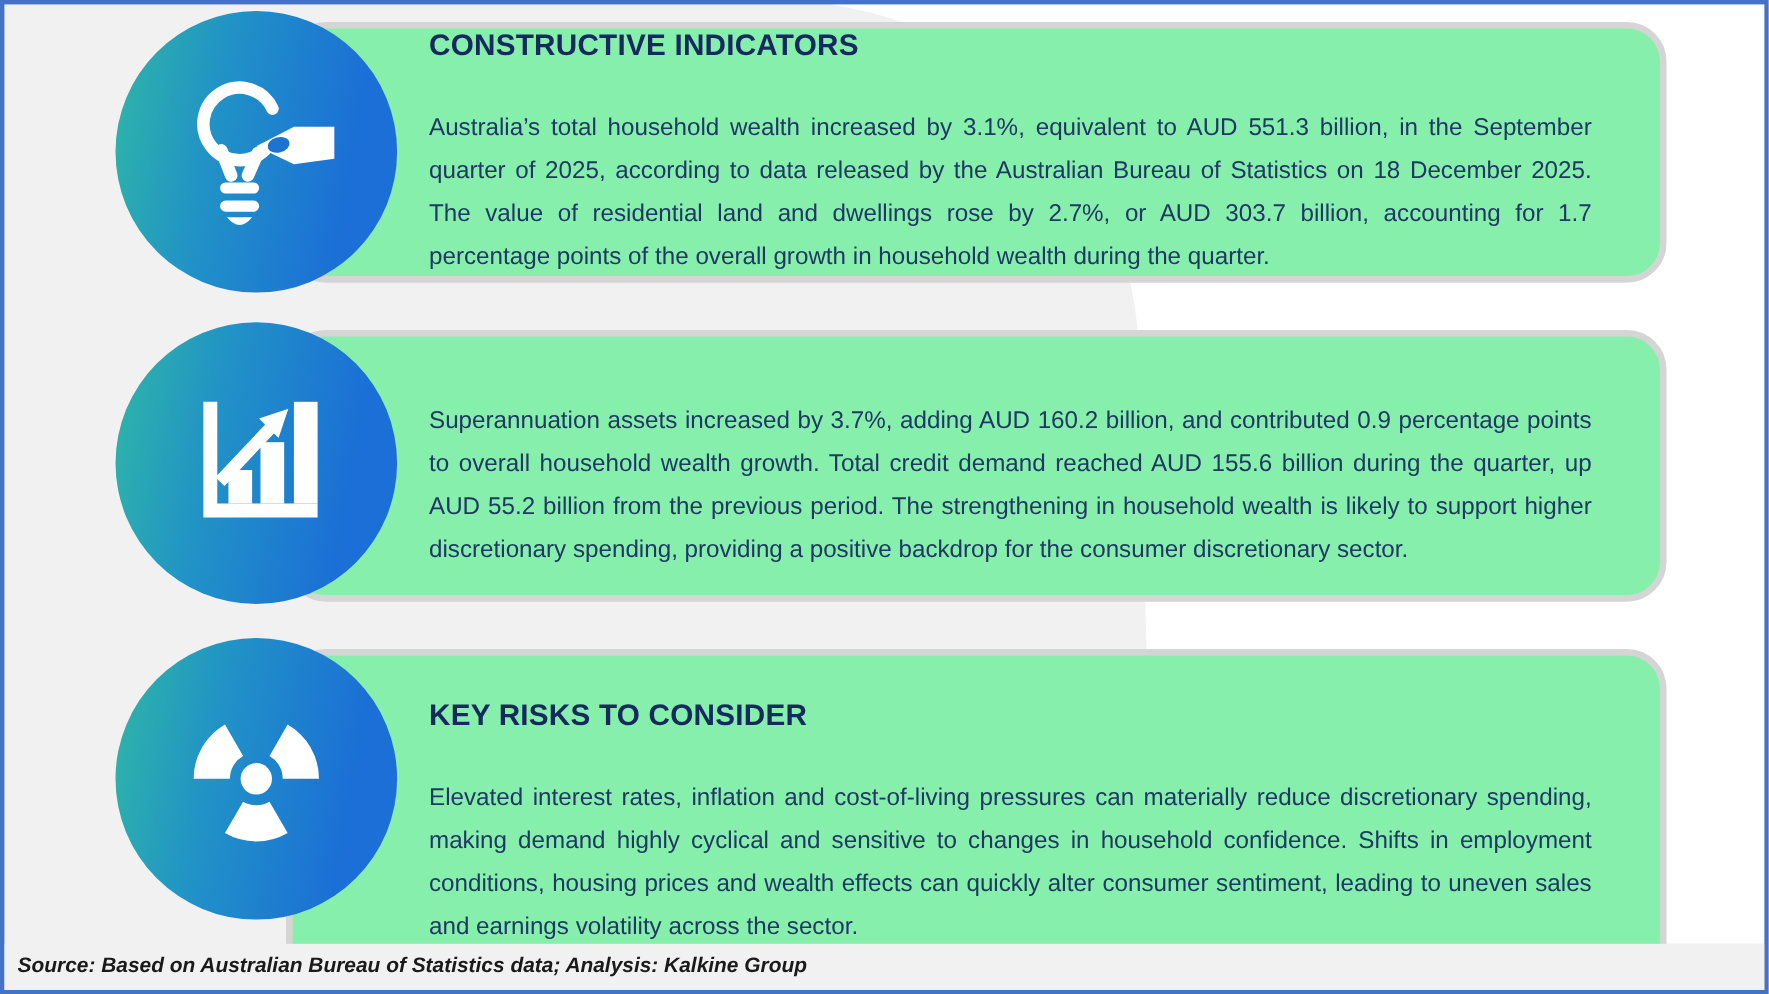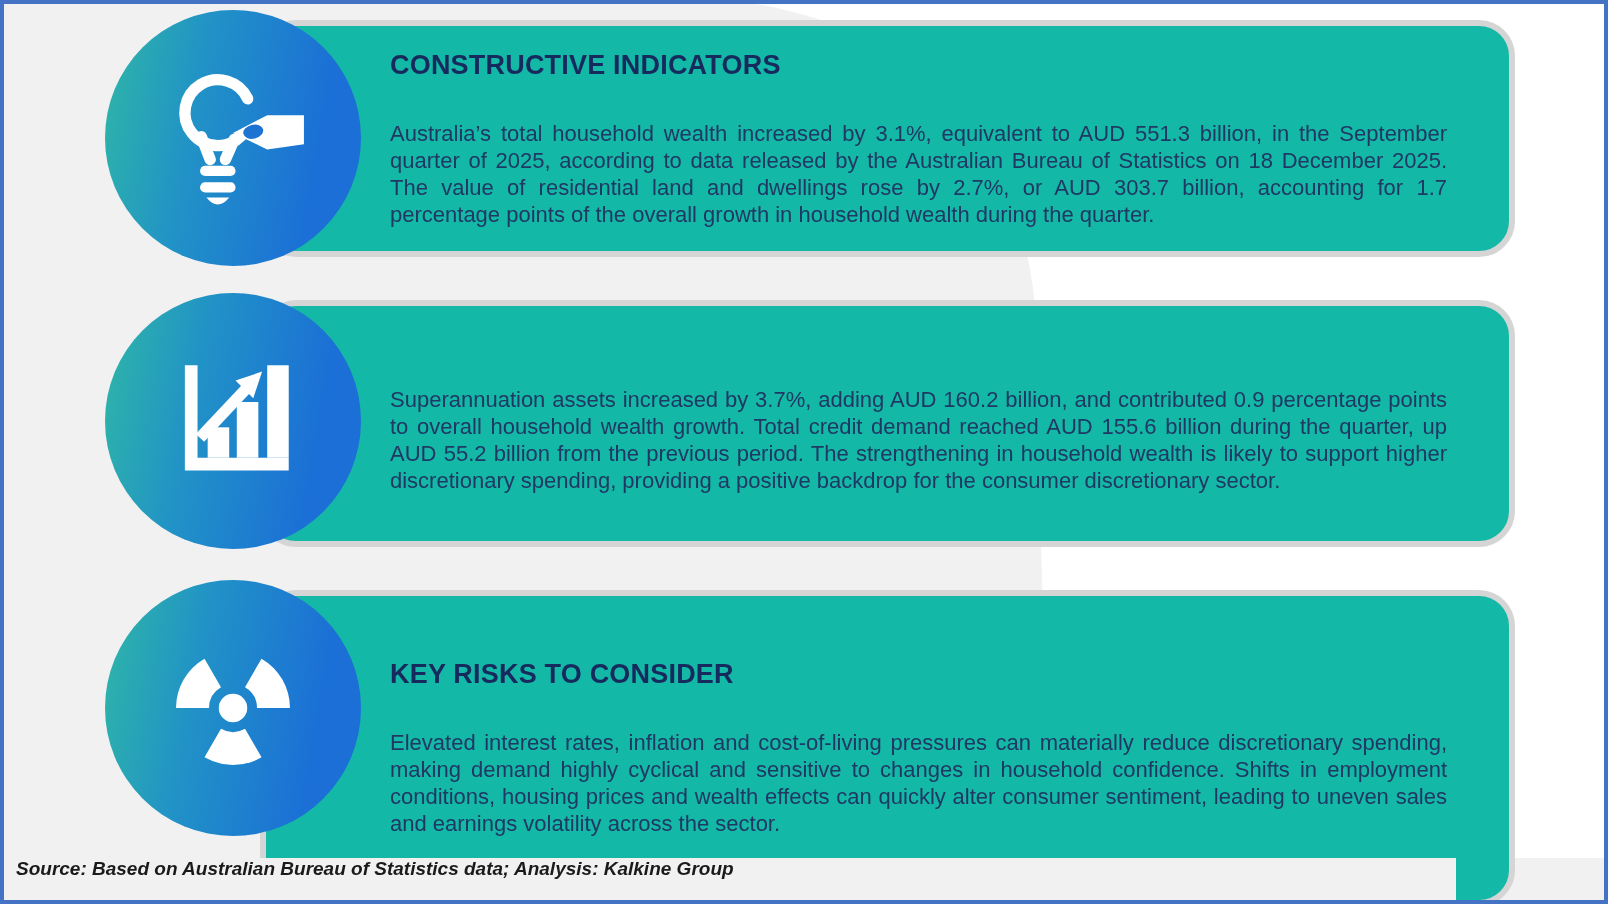--- a/index.html
+++ b/index.html
@@ -21,21 +21,21 @@
     width: 1600px;
     height: 896px;
     z-index: 1;
     pointer-events: none;
   }
 
   .card {
     position: absolute;
     left: 256px;
     width: 1255px;
-    background: #14b8a6;
+    background: #86efac;
     border: 6px solid #d5d5d5;
     border-radius: 36px;
     z-index: 2;
     display: flex;
     flex-direction: column;
     justify-content: center;
     padding: 14px 62px 14px 124px;
   }
   .card-1 { top: 16px;  height: 237px; }
   .card-2 { top: 296px; height: 247px; }
@@ -44,21 +44,21 @@
   .card-title {
     color: #162a5e;
     font-size: 27px;
     font-weight: 700;
     letter-spacing: 0.2px;
     margin-bottom: 7px;
   }
   .card-body {
     color: #1f3864;
     font-size: 22px;
-    line-height: 27px;
+    line-height: 39px;
     text-align: justify;
     margin-top: 32px;
   }
 
   .icon-circle {
     position: absolute;
     left: 101px;
     width: 256px;
     height: 256px;
     border-radius: 50%;
@@ -70,25 +70,26 @@
   }
   .circle-1 { top: 6px;   }
   .circle-2 { top: 289px; }
   .circle-3 { top: 576px; }
 
   .icon-circle svg { display: block; }
 
   .footer-bar {
     position: absolute;
     left: 0; bottom: 0;
-    width: 1452px;
+    width: 1600px;
     height: 42px;
     background: #f1f1f1;
     z-index: 4;
     display: flex;
+    align-items: center;
     padding-left: 12px;
   }
   .footer-text {
     font-style: italic;
     font-weight: 600;
     font-size: 19px;
     color: #1a1a1a;
   }
 </style>
 </head>

